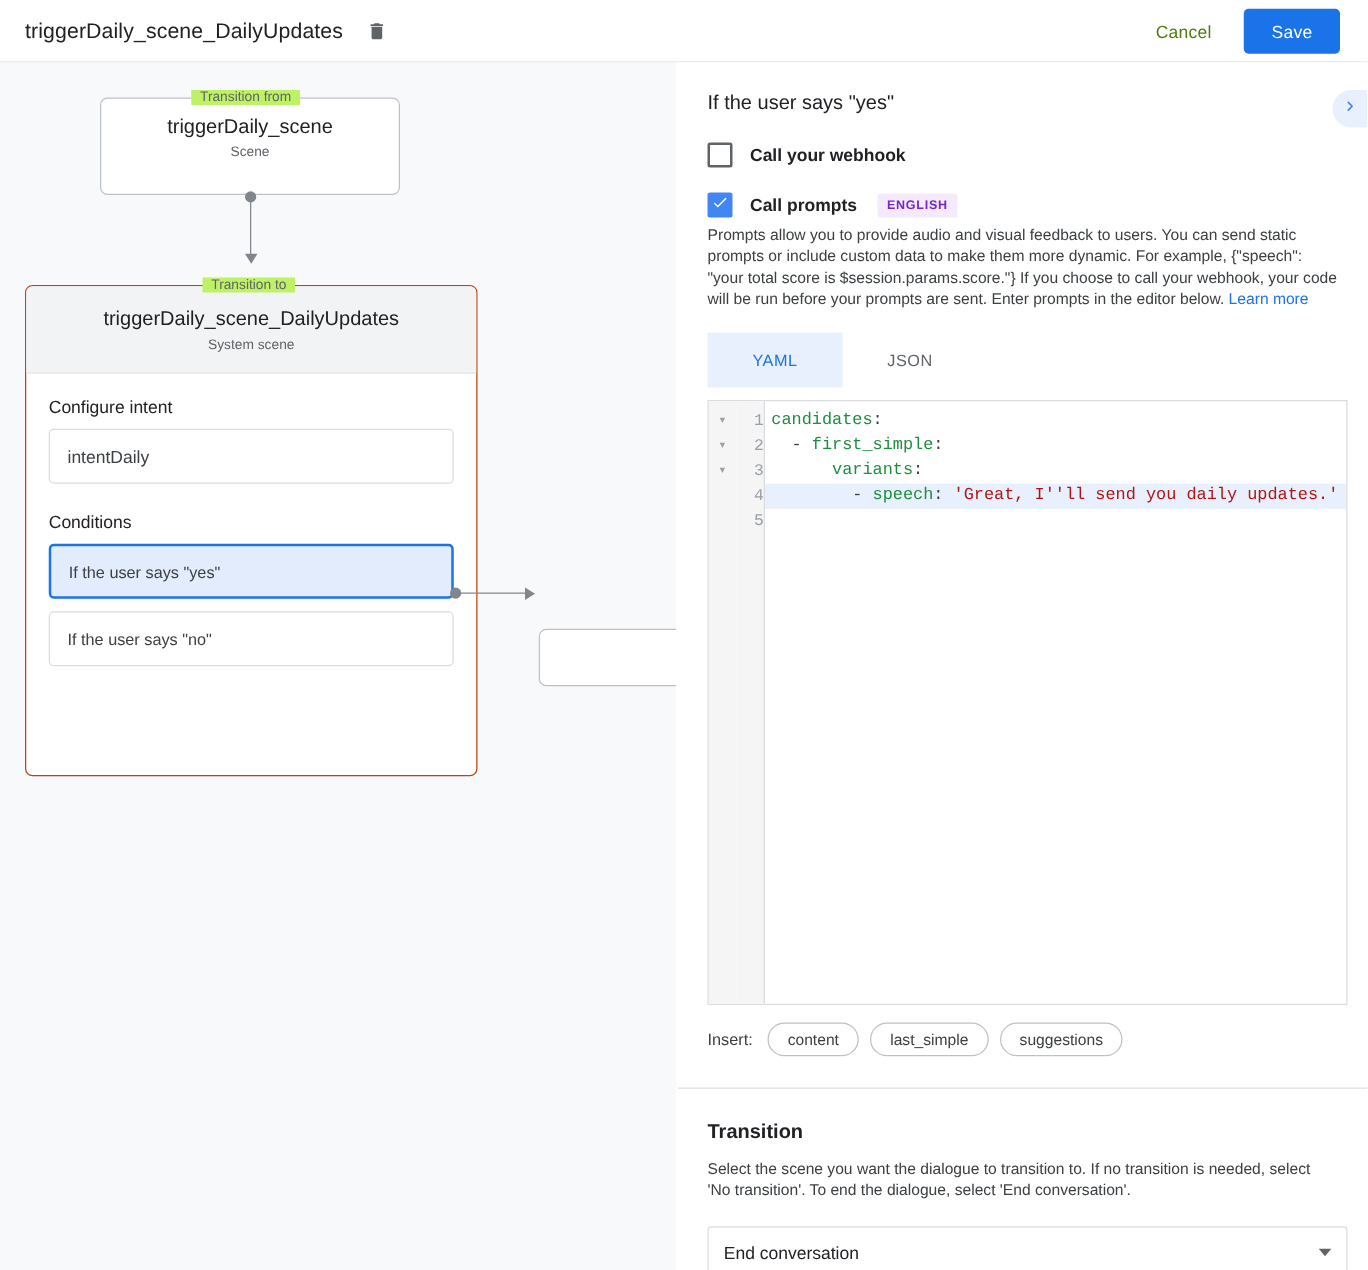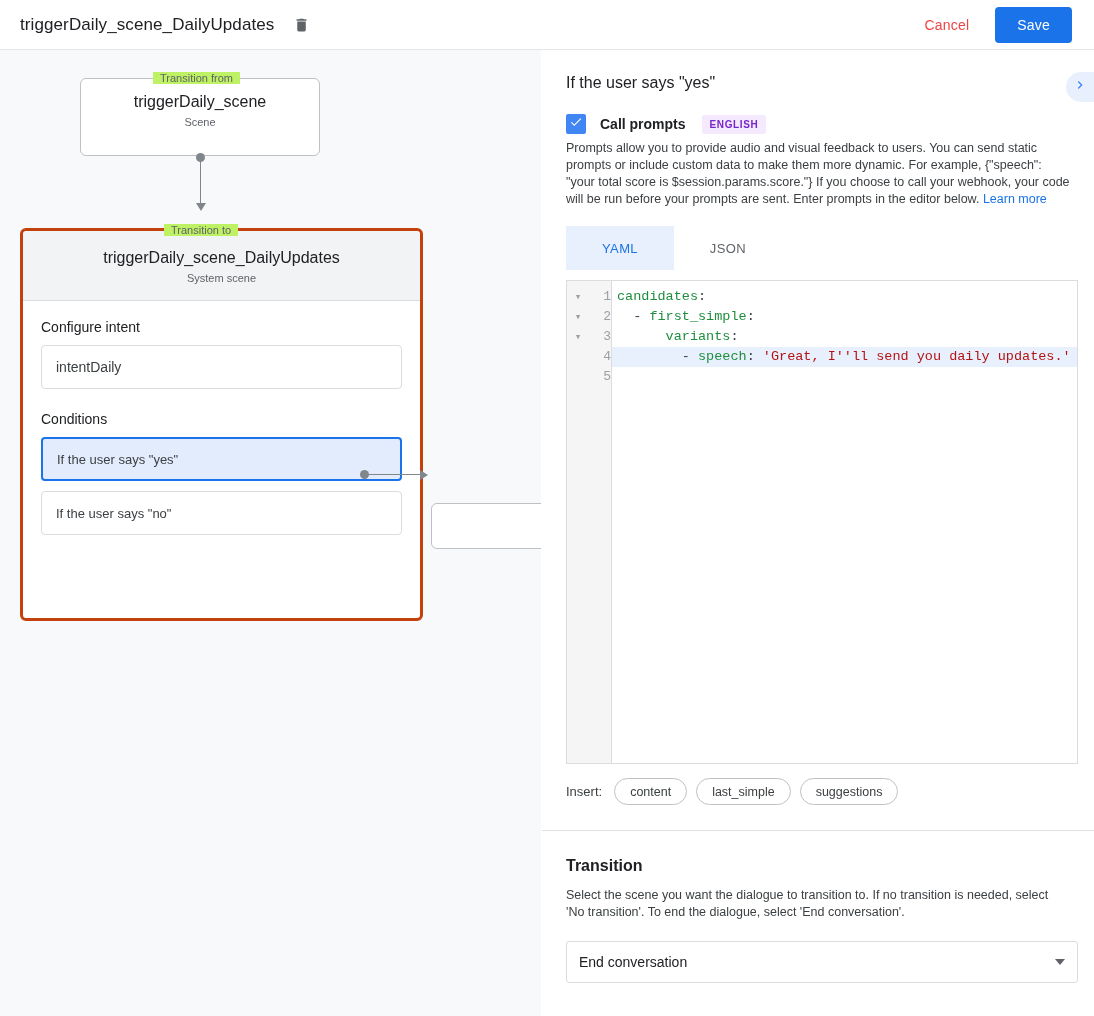--- a/index.html
+++ b/index.html
@@ -22,21 +22,21 @@
     font-size: 17px; color: #202124; letter-spacing: .1px;
   }
   .trash-btn {
     margin-left: 14px; width: 26px; height: 26px;
     display: flex; align-items: center; justify-content: center;
     cursor: pointer; border-radius: 50%;
   }
   .trash-btn svg { display: block; }
   .topbar-spacer { flex: 1; }
   .cancel-btn {
-    font-size: 14px; color: #ef4444; font-weight: 500;
+    font-size: 14px; color: #4d7c0f; font-weight: 500;
     background: none; border: none; cursor: pointer;
     padding: 8px 12px; border-radius: 4px; letter-spacing: .2px;
     font-family: inherit;
   }
   .save-btn {
     margin-left: 14px; margin-right: 22px;
     background: #1a73e8; color: #ffffff; border: none;
     font-size: 14px; font-weight: 500; letter-spacing: .2px;
     padding: 0 22px; height: 36px; border-radius: 4px; cursor: pointer;
     font-family: inherit;
@@ -88,23 +88,23 @@
   .edge-arrow-right {
     position: absolute;
     width: 0; height: 0;
     border-top: 5px solid transparent;
     border-bottom: 5px solid transparent;
     border-left: 8px solid #80868b;
   }
 
   .node-to {
     position: absolute; left: 20px; top: 178px;
-    width: 403px; height: 393px;
+    width: 362px; height: 393px;
     background: #ffffff;
-    border: 3px solid #c2410c;
+    border: 1px solid #c2410c;
     border-radius: 6px;
   }
   .node-to-head {
     height: 70px; background: #f1f3f4;
     border-bottom: 1px solid #dadce0;
     border-radius: 5px 5px 0 0;
   }
   .node-to-head .ttl {
     text-align: center; font-size: 16px; color: #202124; padding-top: 18px;
   }
@@ -312,20 +312,24 @@
     <div class="expander">
       <span>
         <svg width="16" height="16" viewBox="0 0 24 24" fill="#4285f4" aria-hidden="true">
           <path d="M9.29 6.71a1 1 0 0 0 0 1.41L13.17 12l-3.88 3.88a1 1 0 1 0 1.42 1.41l4.58-4.58a1 1 0 0 0 0-1.42l-4.58-4.58a1 1 0 0 0-1.42 0z"></path>
         </svg>
       </span>
     </div>
 
     <div class="rp-title">If the user says "yes"</div>
 
+    <div class="cbrow">
+      <div class="cbox"></div>
+      <div class="cblabel">Call your webhook</div>
+    </div>
 
     <div class="cbrow" style="margin-bottom:12px;">
       <div class="cbox checked">
         <span>
           <svg width="14" height="14" viewBox="0 0 24 24" fill="#ffffff" aria-hidden="true">
             <path d="M9 16.2 4.8 12l-1.4 1.4L9 19 21 7l-1.4-1.4z"></path>
           </svg>
         </span>
       </div>
       <div class="cblabel">Call prompts</div>

